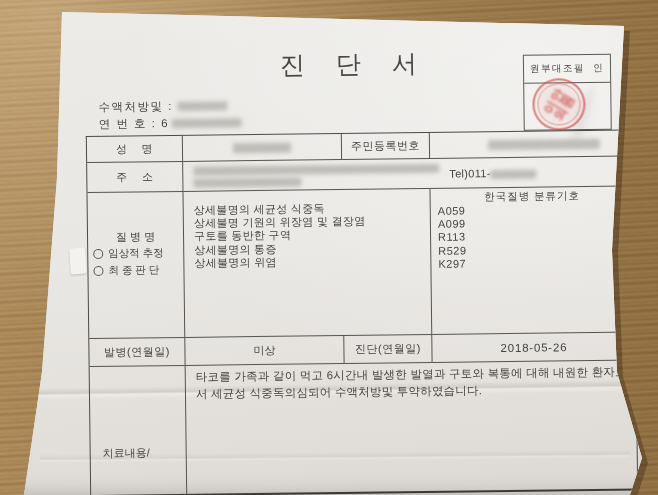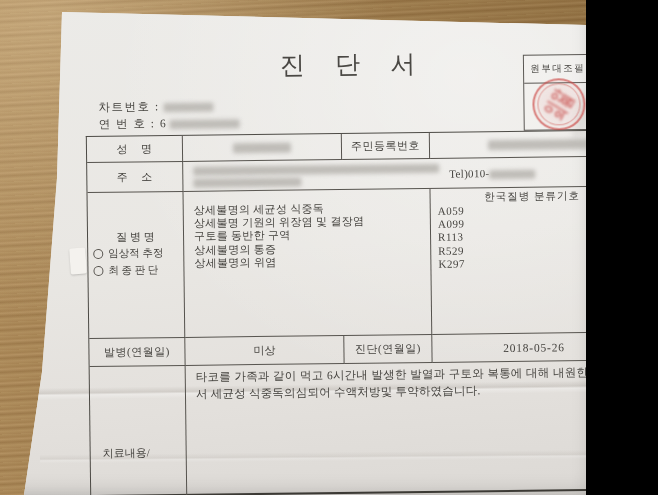--- a/index.html
+++ b/index.html
@@ -1,18 +1,18 @@
 <!DOCTYPE html>
 <html><head>
 <meta charset="utf-8">
 <style>
   html,body{margin:0;padding:0;background:#000;}
   .photo{
-    position:relative;width:586px;height:495px;overflow:hidden;
-    font-family:Liberation Serif, serif;
+    position:relative;width:658px;height:495px;overflow:hidden;
+    font-family:Liberation Sans, sans-serif;
   }
   
   .wood{
     position:absolute;inset:0;
     background-image:
       radial-gradient(ellipse at 8% 4%, rgba(255,236,200,.28), transparent 45%),
       linear-gradient(100deg, rgba(255,255,255,.08), rgba(0,0,0,.14)),
       repeating-linear-gradient(177deg,
         #ab8752 0px,#a07a46 3px,#b08b57 5px,#997340 8px,#ad8954 11px,#a37d49 14px),
       linear-gradient(#a5804c,#a5804c);
@@ -114,39 +114,39 @@
       <div class="verify-box">
         <div class="verify-label">원부대조필  인</div>
         <div class="seal">
           <div class="seal-text">
             <span>이안</span><br>
             <span>의원</span>
           </div>
         </div>
       </div>
 
-      <div class="idline chart-line"><span>차트번호 :</span> <span class="redact" style="width:50px;height:9px;"></span></div>
+      <div class="idline chart-line"><span>수액처방및 :</span> <span class="redact" style="width:50px;height:9px;"></span></div>
       <div class="idline serial-line"><span>연 번 호 : 6</span><span class="redact" style="width:70px;height:9px;margin-left:3px;"></span></div>
 
       <div class="doc-table">
 
         <div class="cell br bb lbl">성    명</div>
         <div class="cell br bb">
           <span class="redact name-redact" style="width:58px;height:10px;"></span>
         </div>
         <div class="cell br bb lbl">주민등록번호</div>
         <div class="cell bb">
           <span class="redact rrn-redact" style="width:112px;height:10px;"></span>
         </div>
 
         <div class="cell br bb lbl">주    소</div>
         <div class="cell bb span3">
           <span class="redact addr1" style="width:246px;height:9px;"></span>
           <span class="redact addr2" style="width:108px;height:9px;"></span>
-          <span class="tel"><span>Tel)010-</span><span class="redact" style="width:46px;height:9px;"></span></span>
+          <span class="tel"><span>Tel)011-</span><span class="redact" style="width:46px;height:9px;"></span></span>
         </div>
 
         <div class="cell br bb">
           <div class="dis-label">질 병 명</div>
           <div class="dis-opt"><span class="circle"></span><span>임상적 추정</span></div>
           <div class="dis-opt"><span class="circle"></span><span>최 종 판 단</span></div>
         </div>
         <div class="cell br bb span2">
           <div class="dis-list">
             <div>상세불명의 세균성 식중독</div>

